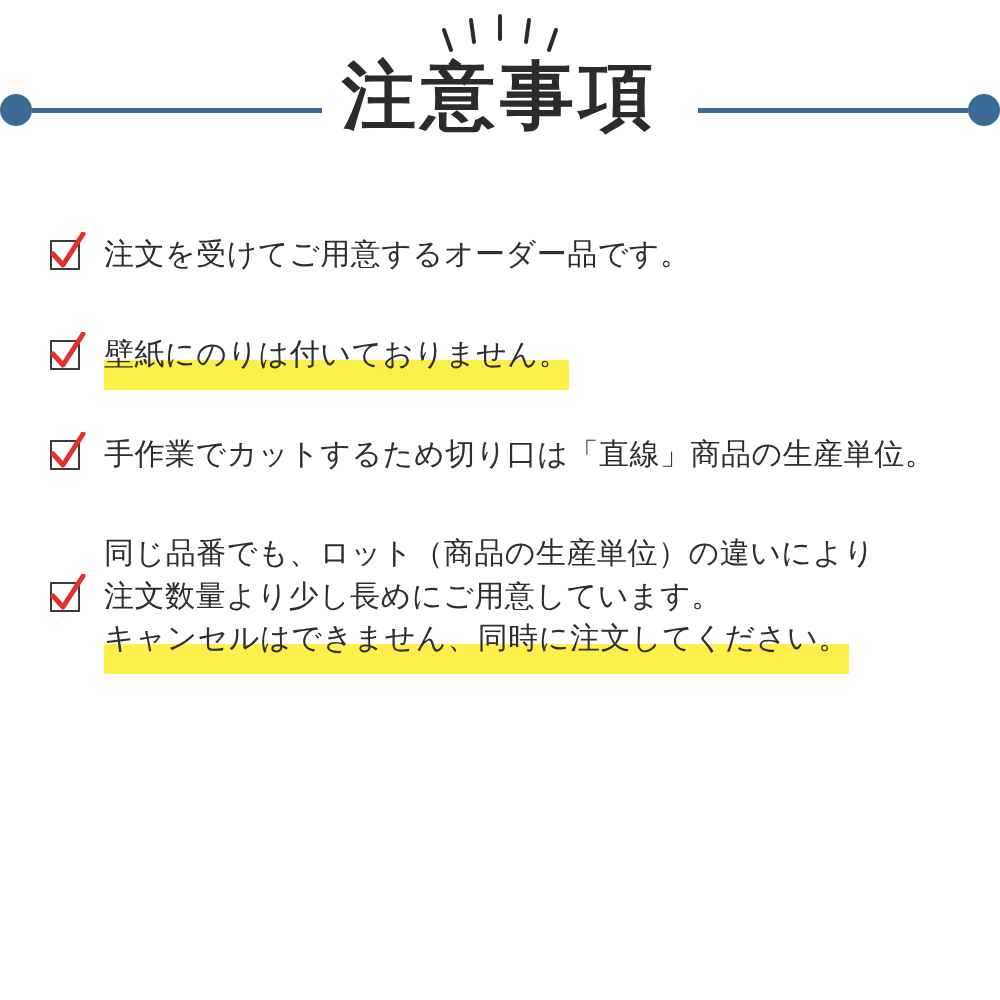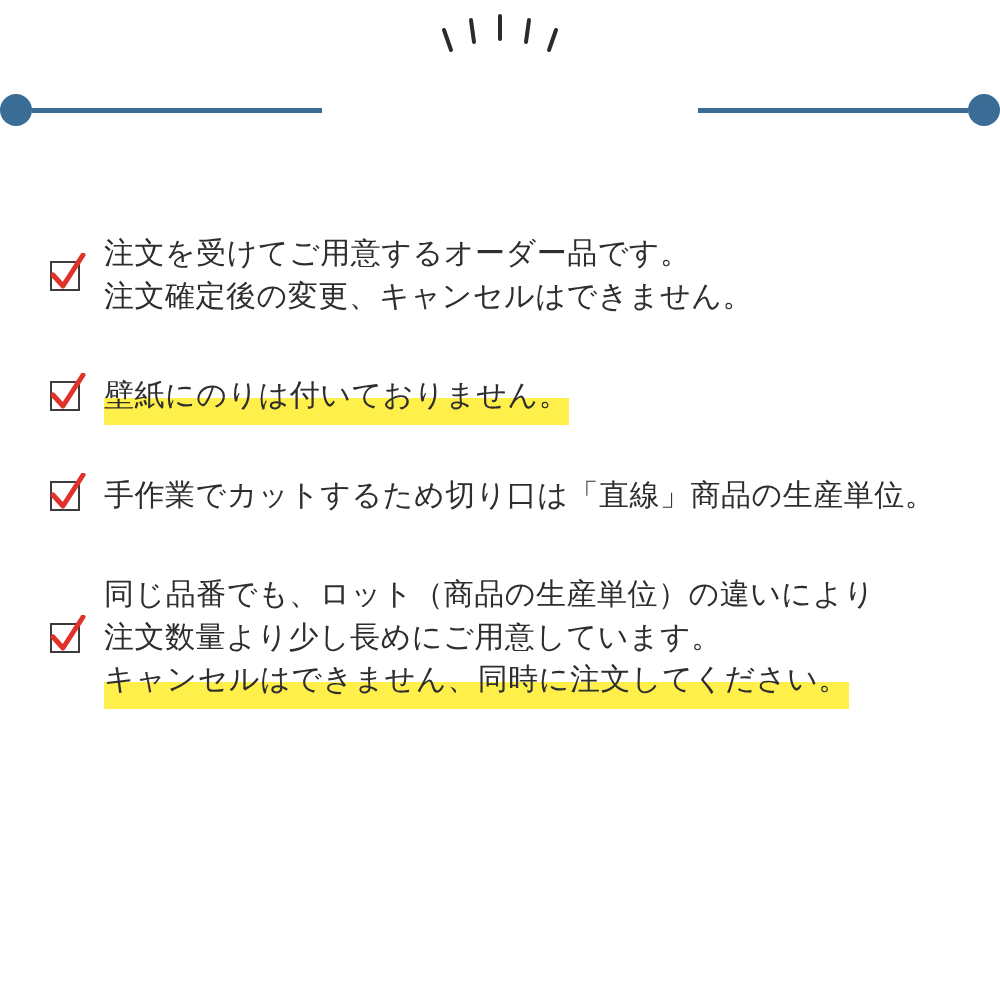--- a/index.html
+++ b/index.html
@@ -115,21 +115,21 @@
   .line {
     font-size: 30px;
     line-height: 1.42;
     letter-spacing: 0.5px;
     color: #2e2e2e;
     font-family: "DejaVu Sans", "Liberation Sans", sans-serif;
     white-space: nowrap;
   }
   .line .hl {
     background: linear-gradient(to top, #ffef4a 56%, rgba(255,239,74,0) 56%);
-    padding-bottom: 13px;
+    padding-bottom: 19px;
   }
 </style>
 </head>
 <body>
 
 <div class="header">
 
   <svg class="burst" viewBox="0 0 1000 60" aria-hidden="true">
     <g stroke="#2b2b2b" stroke-width="4" stroke-linecap="round">
       <line x1="451" y1="40" x2="444" y2="20"></line>
@@ -141,34 +141,34 @@
   </svg>
 
   <div class="rule-row">
     <span class="dot"></span>
     <span class="rule-line left"></span>
     <span class="rule-spacer"></span>
     <span class="rule-line right"></span>
     <span class="dot"></span>
   </div>
 
+  <div class="title">注意事項</div>
 </div>
 
 <div class="list">
 
   <div class="item">
     <span class="check">
       <span class="box"></span>
       <svg viewBox="0 0 40 44" aria-hidden="true">
         <path d="M7 22 L17 33 L37 2" fill="none" stroke="#e0312a" stroke-width="5" stroke-linecap="round" stroke-linejoin="round"></path>
       </svg>
     </span>
     <span class="lines">
       <div class="line">注文を受けてご用意するオーダー品です。</div>
-      <div class="line">注文確定後の変更、キャンセルはできません。</div>
     </span>
   </div>
 
   <div class="item">
     <span class="check">
       <span class="box"></span>
       <svg viewBox="0 0 40 44" aria-hidden="true">
         <path d="M7 22 L17 33 L37 2" fill="none" stroke="#e0312a" stroke-width="5" stroke-linecap="round" stroke-linejoin="round"></path>
       </svg>
     </span>

